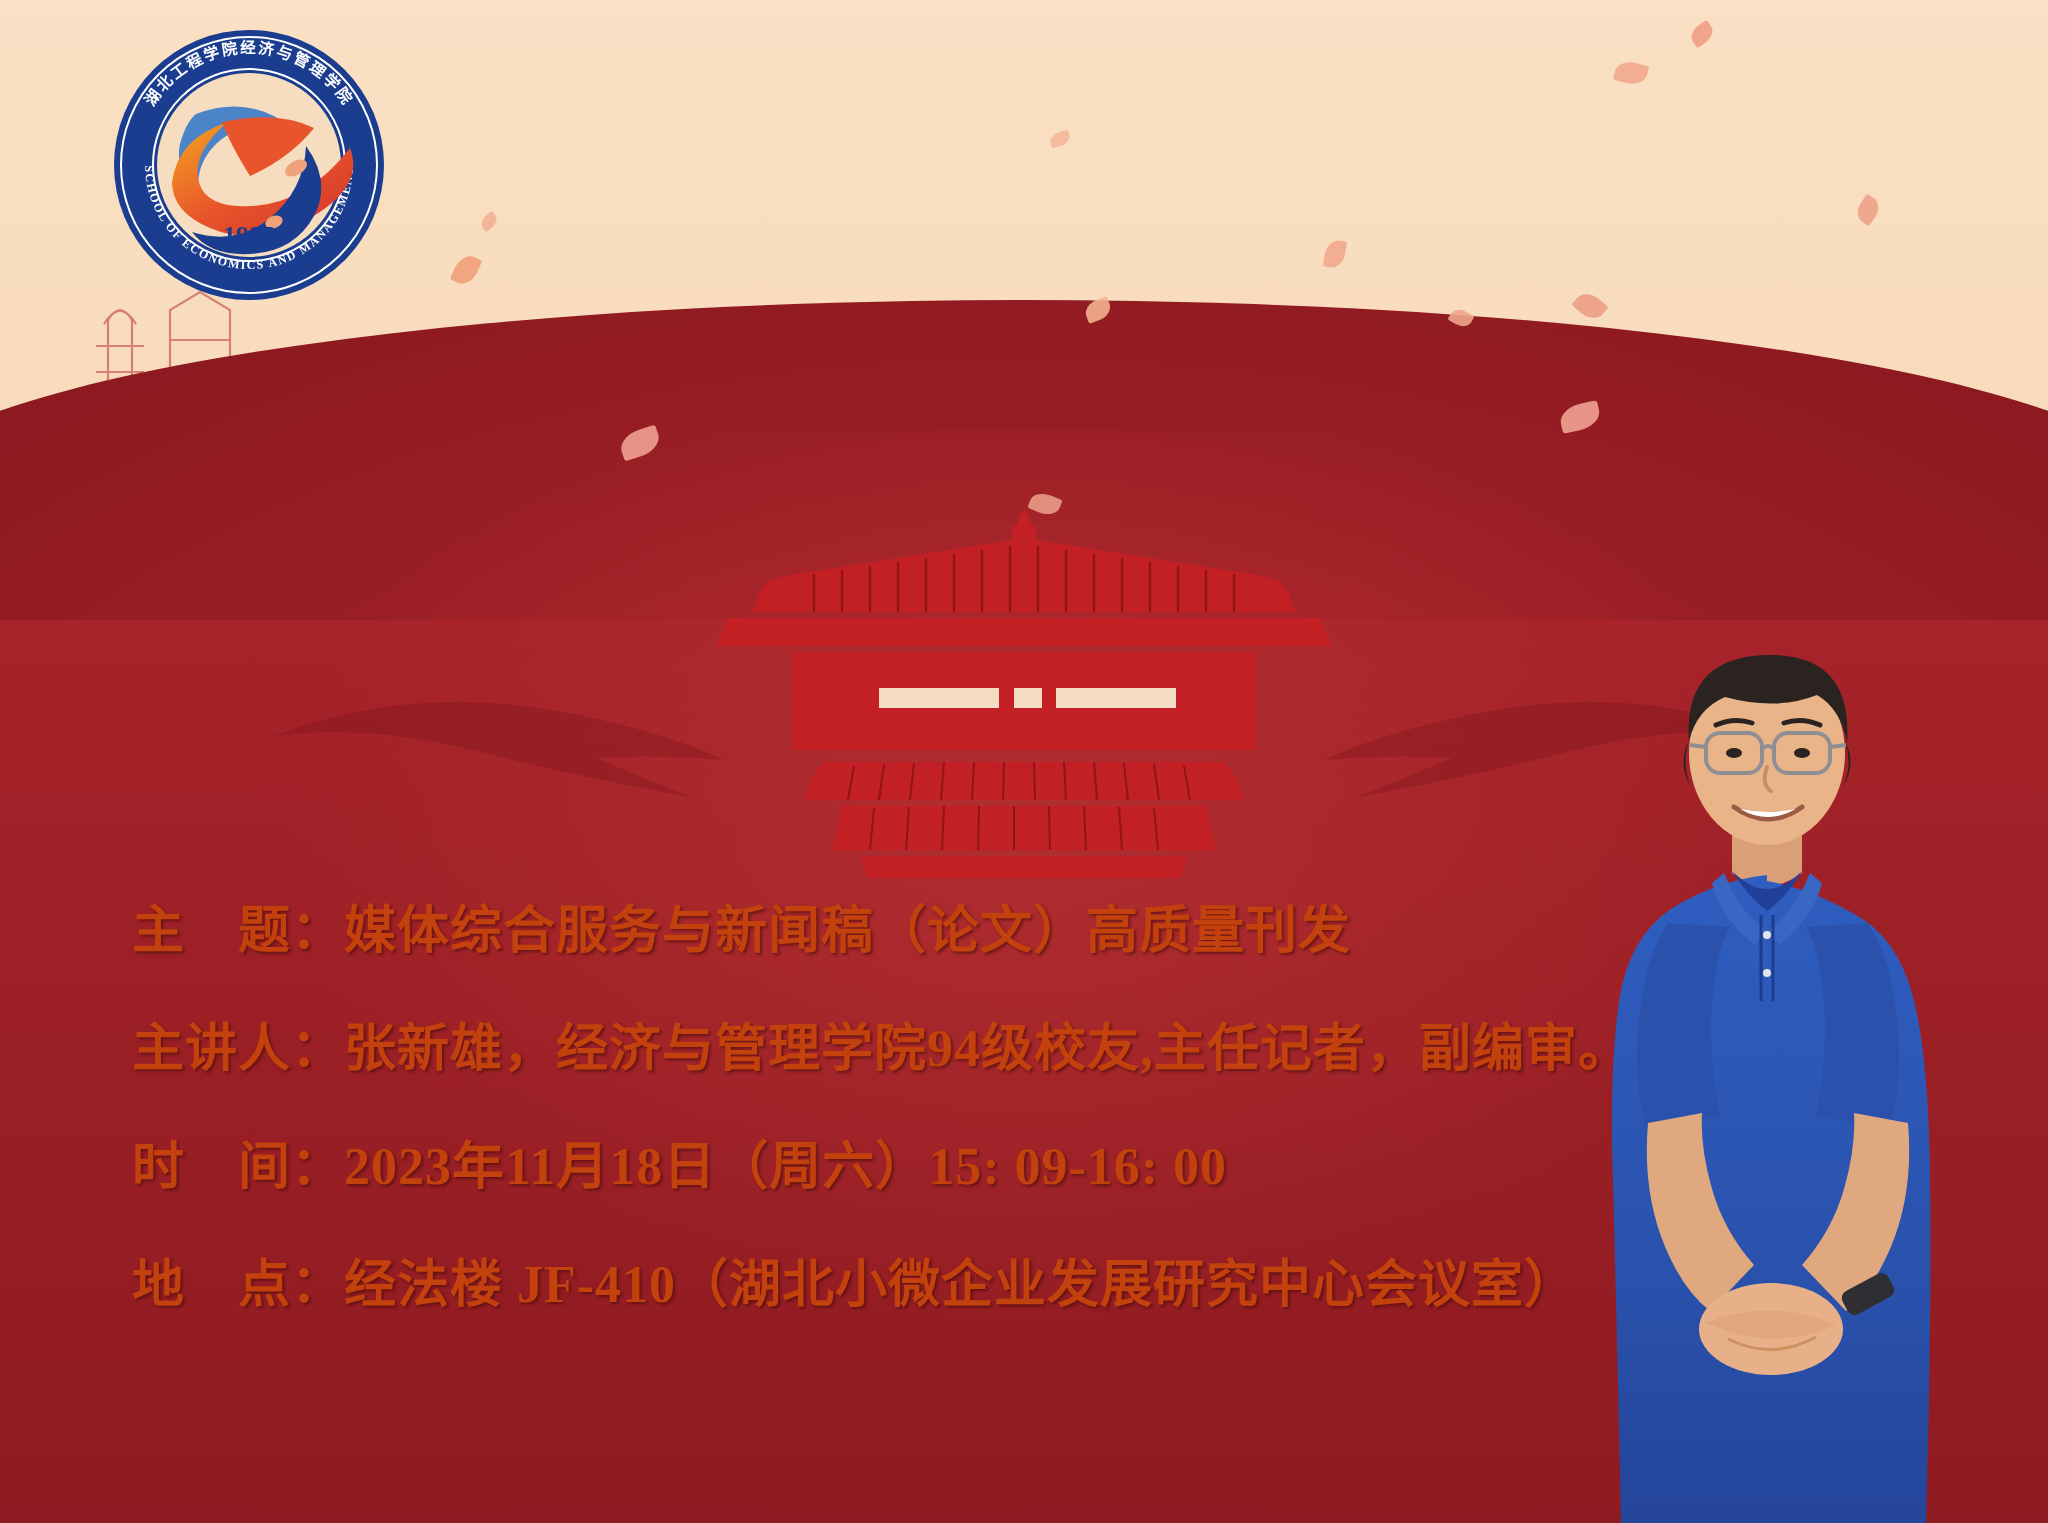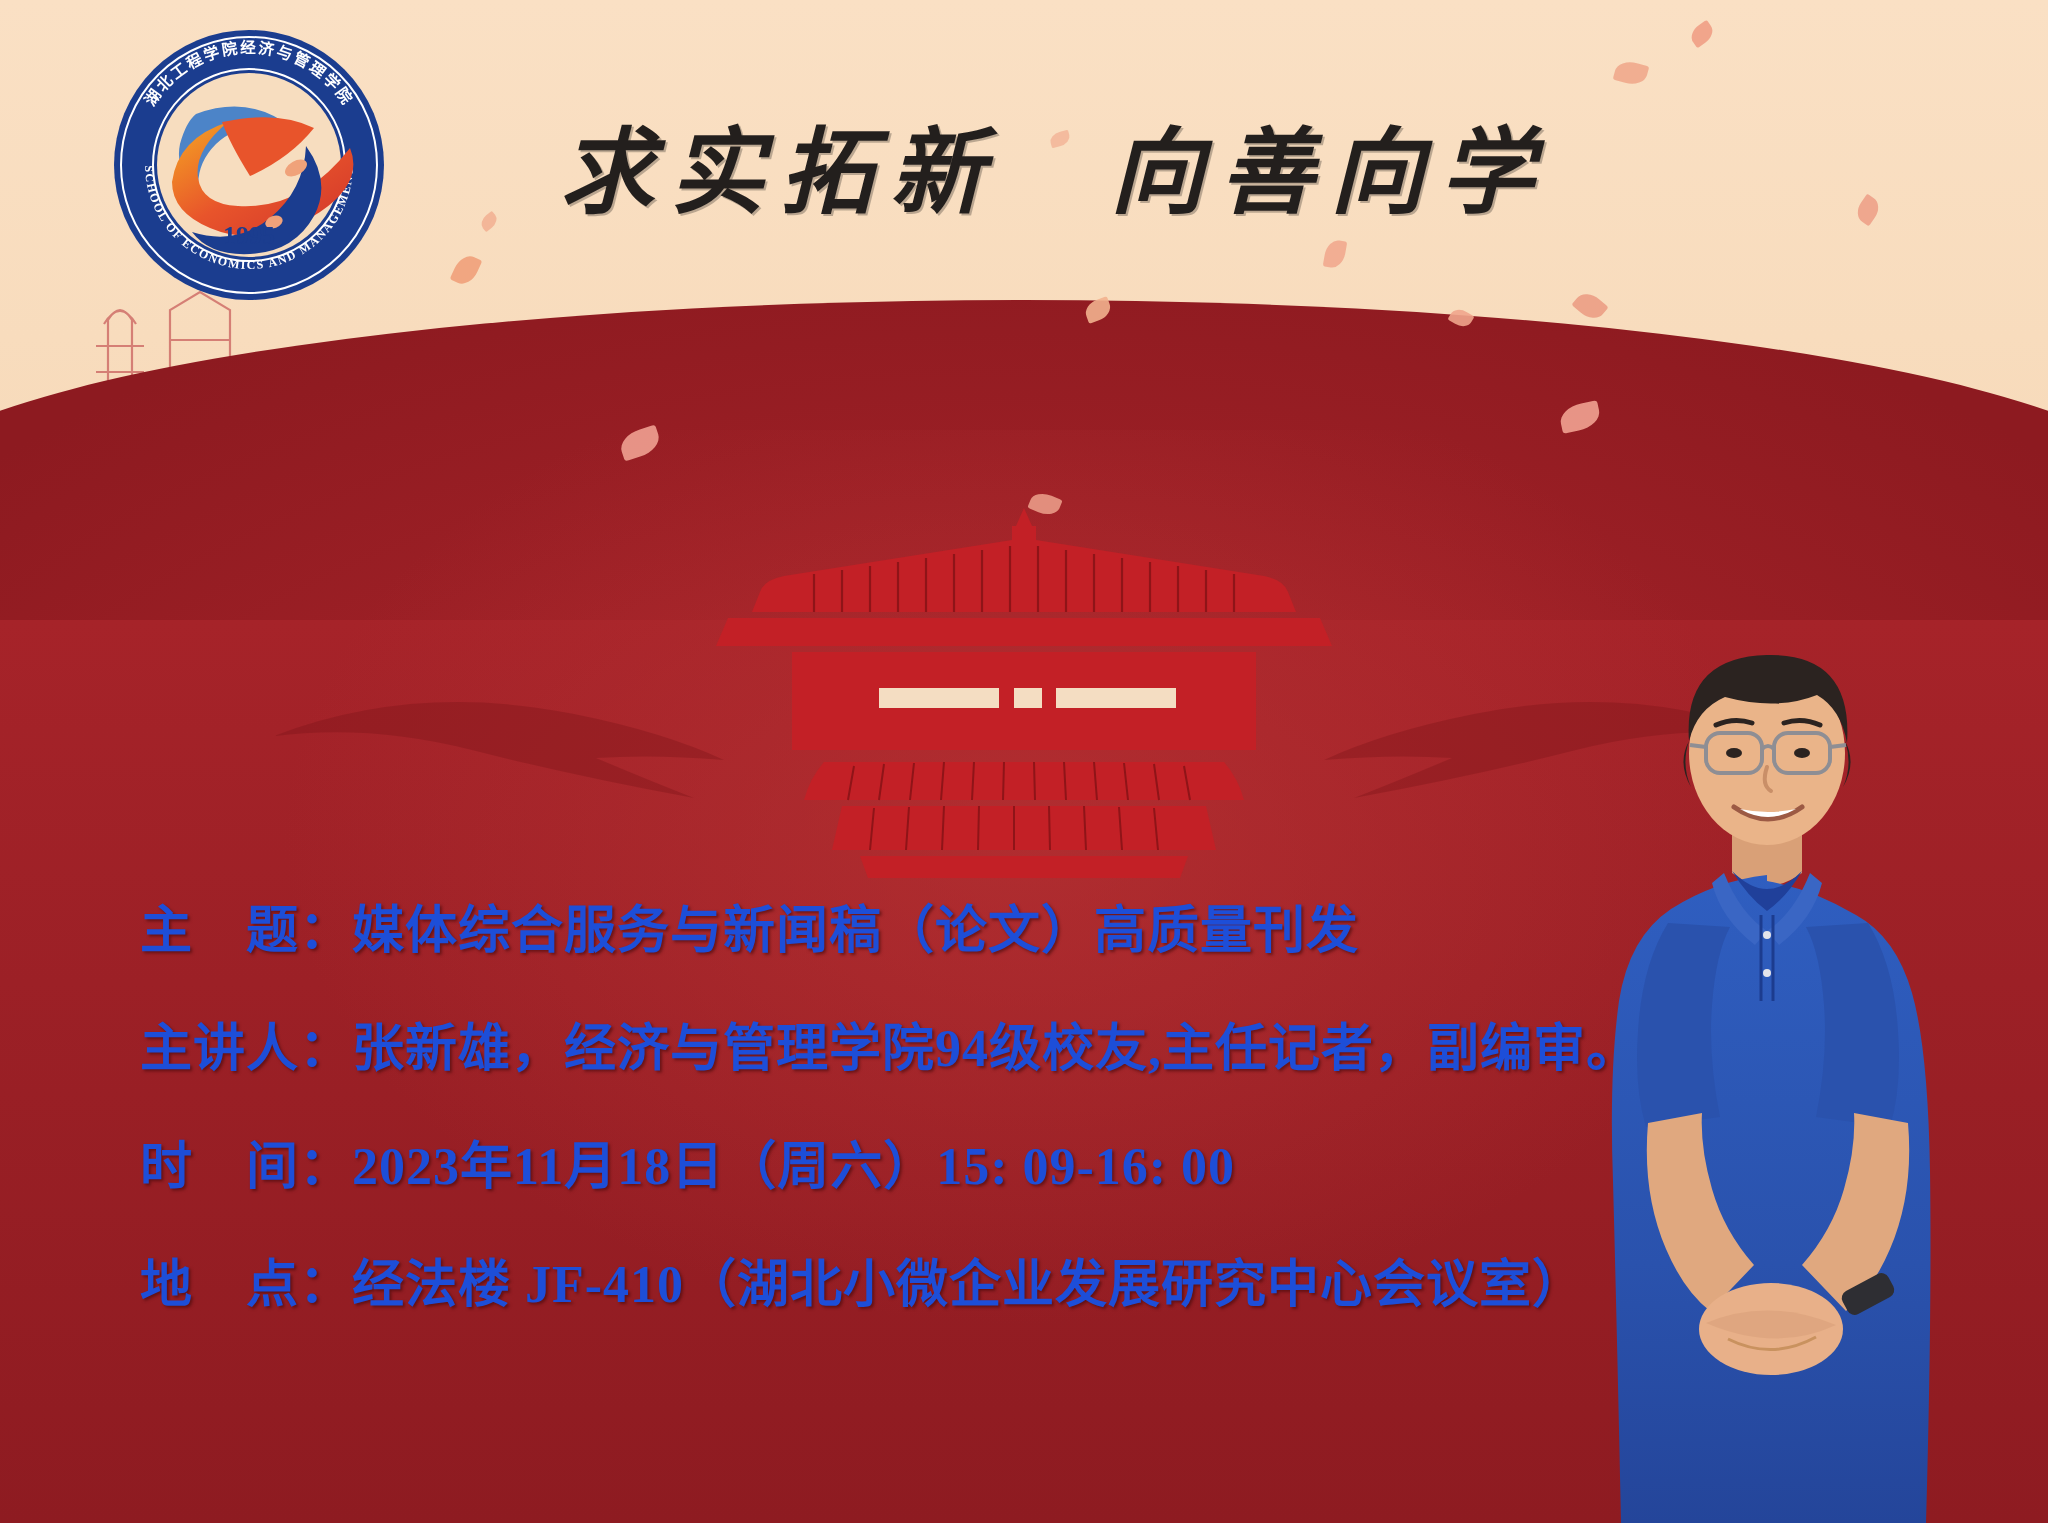--- a/index.html
+++ b/index.html
@@ -67,22 +67,22 @@
   .forumtitle{
     position:absolute;left:125px;top:370px;width:1880px;
     font-family:"Liberation Serif","DejaVu Serif",serif;
     font-size:86px;font-weight:700;color:#18140f;
     letter-spacing:2px;white-space:nowrap;font-style:italic;
     text-shadow:3px 3px 2px rgba(0,0,0,.18);
   }
 
   
   .info{
-    position:absolute;left:140px;top:905px;width:1560px;
-    color:#1d4ed8;
+    position:absolute;left:132px;top:905px;width:1560px;
+    color:#c2410c;
   }
   .info .row{
     font-family:"Liberation Serif","DejaVu Serif",serif;
     font-size:52px;font-weight:600;
     line-height:1.0;margin-bottom:66px;white-space:nowrap;
     text-shadow:2px 2px 3px rgba(60,8,8,.55);
     letter-spacing:1px;
   }
   .info .row:last-child{margin-bottom:0;}
   .lbl{display:inline-block;}
@@ -223,21 +223,20 @@
   <div class="petal" style="left:1615px;top:62px;width:32px;height:22px;background:#f0a98c;transform:rotate(15deg);"></div>
   <div class="petal" style="left:1855px;top:200px;width:26px;height:20px;background:#eda188;transform:rotate(-55deg);"></div>
   <div class="petal" style="left:1325px;top:240px;width:20px;height:28px;background:#f1a98e;transform:rotate(10deg);"></div>
   <div class="petal" style="left:1050px;top:132px;width:20px;height:14px;background:#f3b79a;transform:rotate(-15deg);"></div>
   <div class="petal" style="left:1560px;top:404px;width:40px;height:26px;background:#f1a291;transform:rotate(-12deg);"></div>
   <div class="petal" style="left:1030px;top:494px;width:30px;height:20px;background:#e99a86;transform:rotate(22deg);"></div>
   <div class="petal" style="left:620px;top:430px;width:40px;height:26px;background:#f0a091;transform:rotate(-18deg);"></div>
   <div class="petal" style="left:1450px;top:310px;width:22px;height:16px;background:#efa58c;transform:rotate(30deg);"></div>
   <div class="petal" style="left:480px;top:215px;width:18px;height:13px;background:#f2b193;transform:rotate(-40deg);"></div>
 
-  <div class="slogan">求实拓新　向善向学</div>
 
 
   <div class="info">
     <div class="row">
       <span class="lbl">主　题：</span><span class="val">媒体综合服务与新闻稿（论文）高质量刊发</span>
     </div>
     <div class="row">
       <span class="lbl">主讲人：</span><span class="val">张新雄，经济与管理学院94级校友,主任记者，副编审。</span>
     </div>
     <div class="row">

